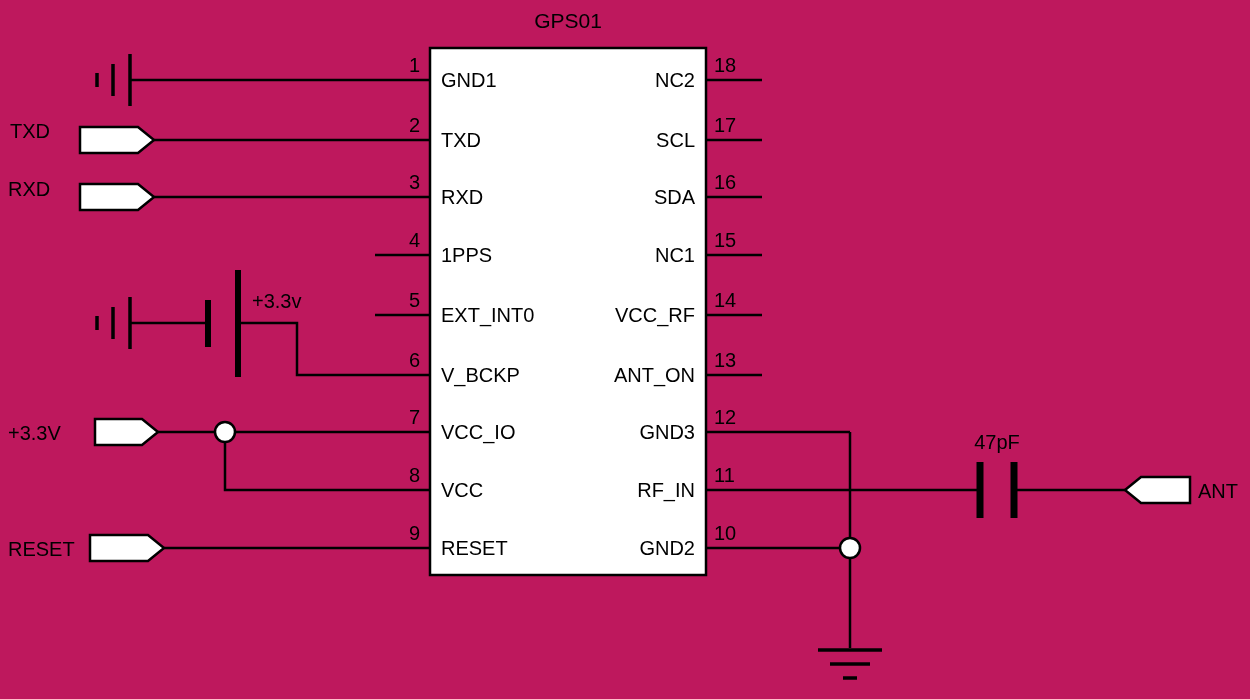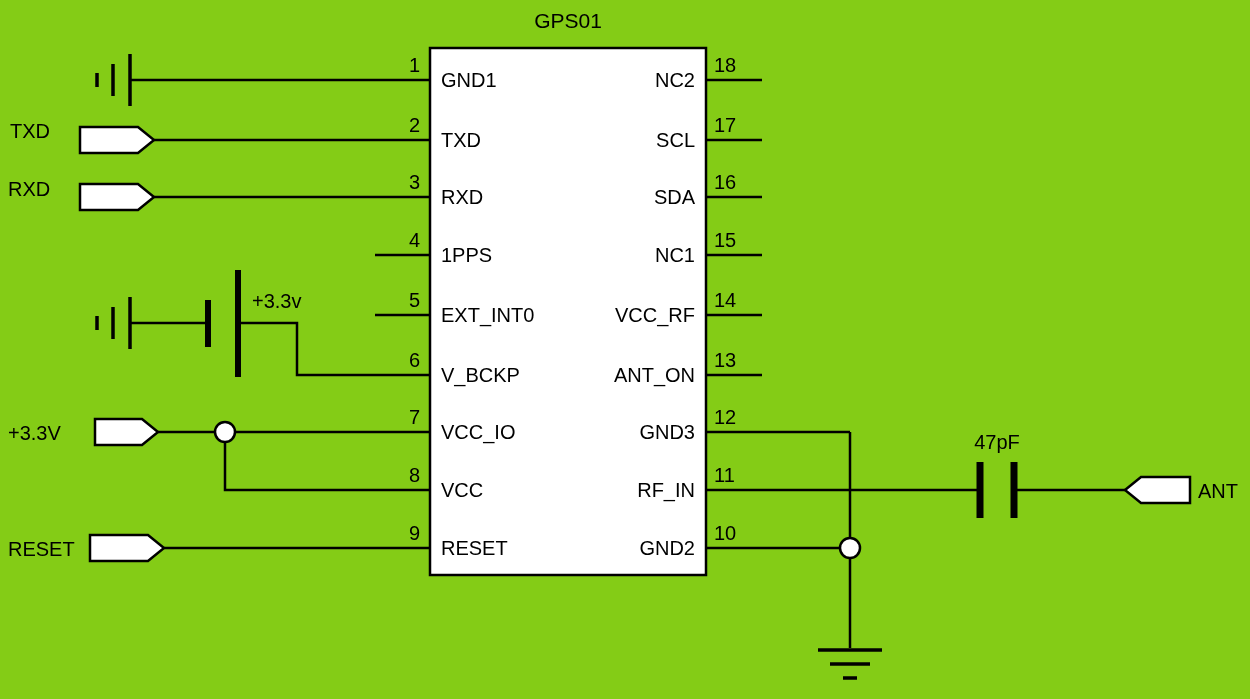--- a/index.html
+++ b/index.html
@@ -1,16 +1,16 @@
 <!DOCTYPE html>
 <html><head>
 <meta charset="utf-8">
 <style>
   html,body{margin:0;padding:0;background:#ffffff;}
-  .page{position:relative;width:1250px;height:699px;background:#84cc16;overflow:hidden;}
+  .page{position:relative;width:1250px;height:699px;background:#be185d;overflow:hidden;}
   svg{display:block;}
   svg text{font-family:"Liberation Sans","DejaVu Sans",sans-serif;fill:#000;}
   .wire{stroke:#000;stroke-width:2.5;fill:none;}
   .thick{stroke:#000;fill:none;}
   .box{fill:#ffffff;stroke:#000;stroke-width:2.5;}
   .flag{fill:#ffffff;stroke:#000;stroke-width:2.5;}
   .junction{fill:#ffffff;stroke:#000;stroke-width:2.5;}
   .gndbar{stroke:#000;stroke-width:3.5;fill:none;}
   .pin-num{font-size:20px;}
   .pin-name{font-size:20px;}

